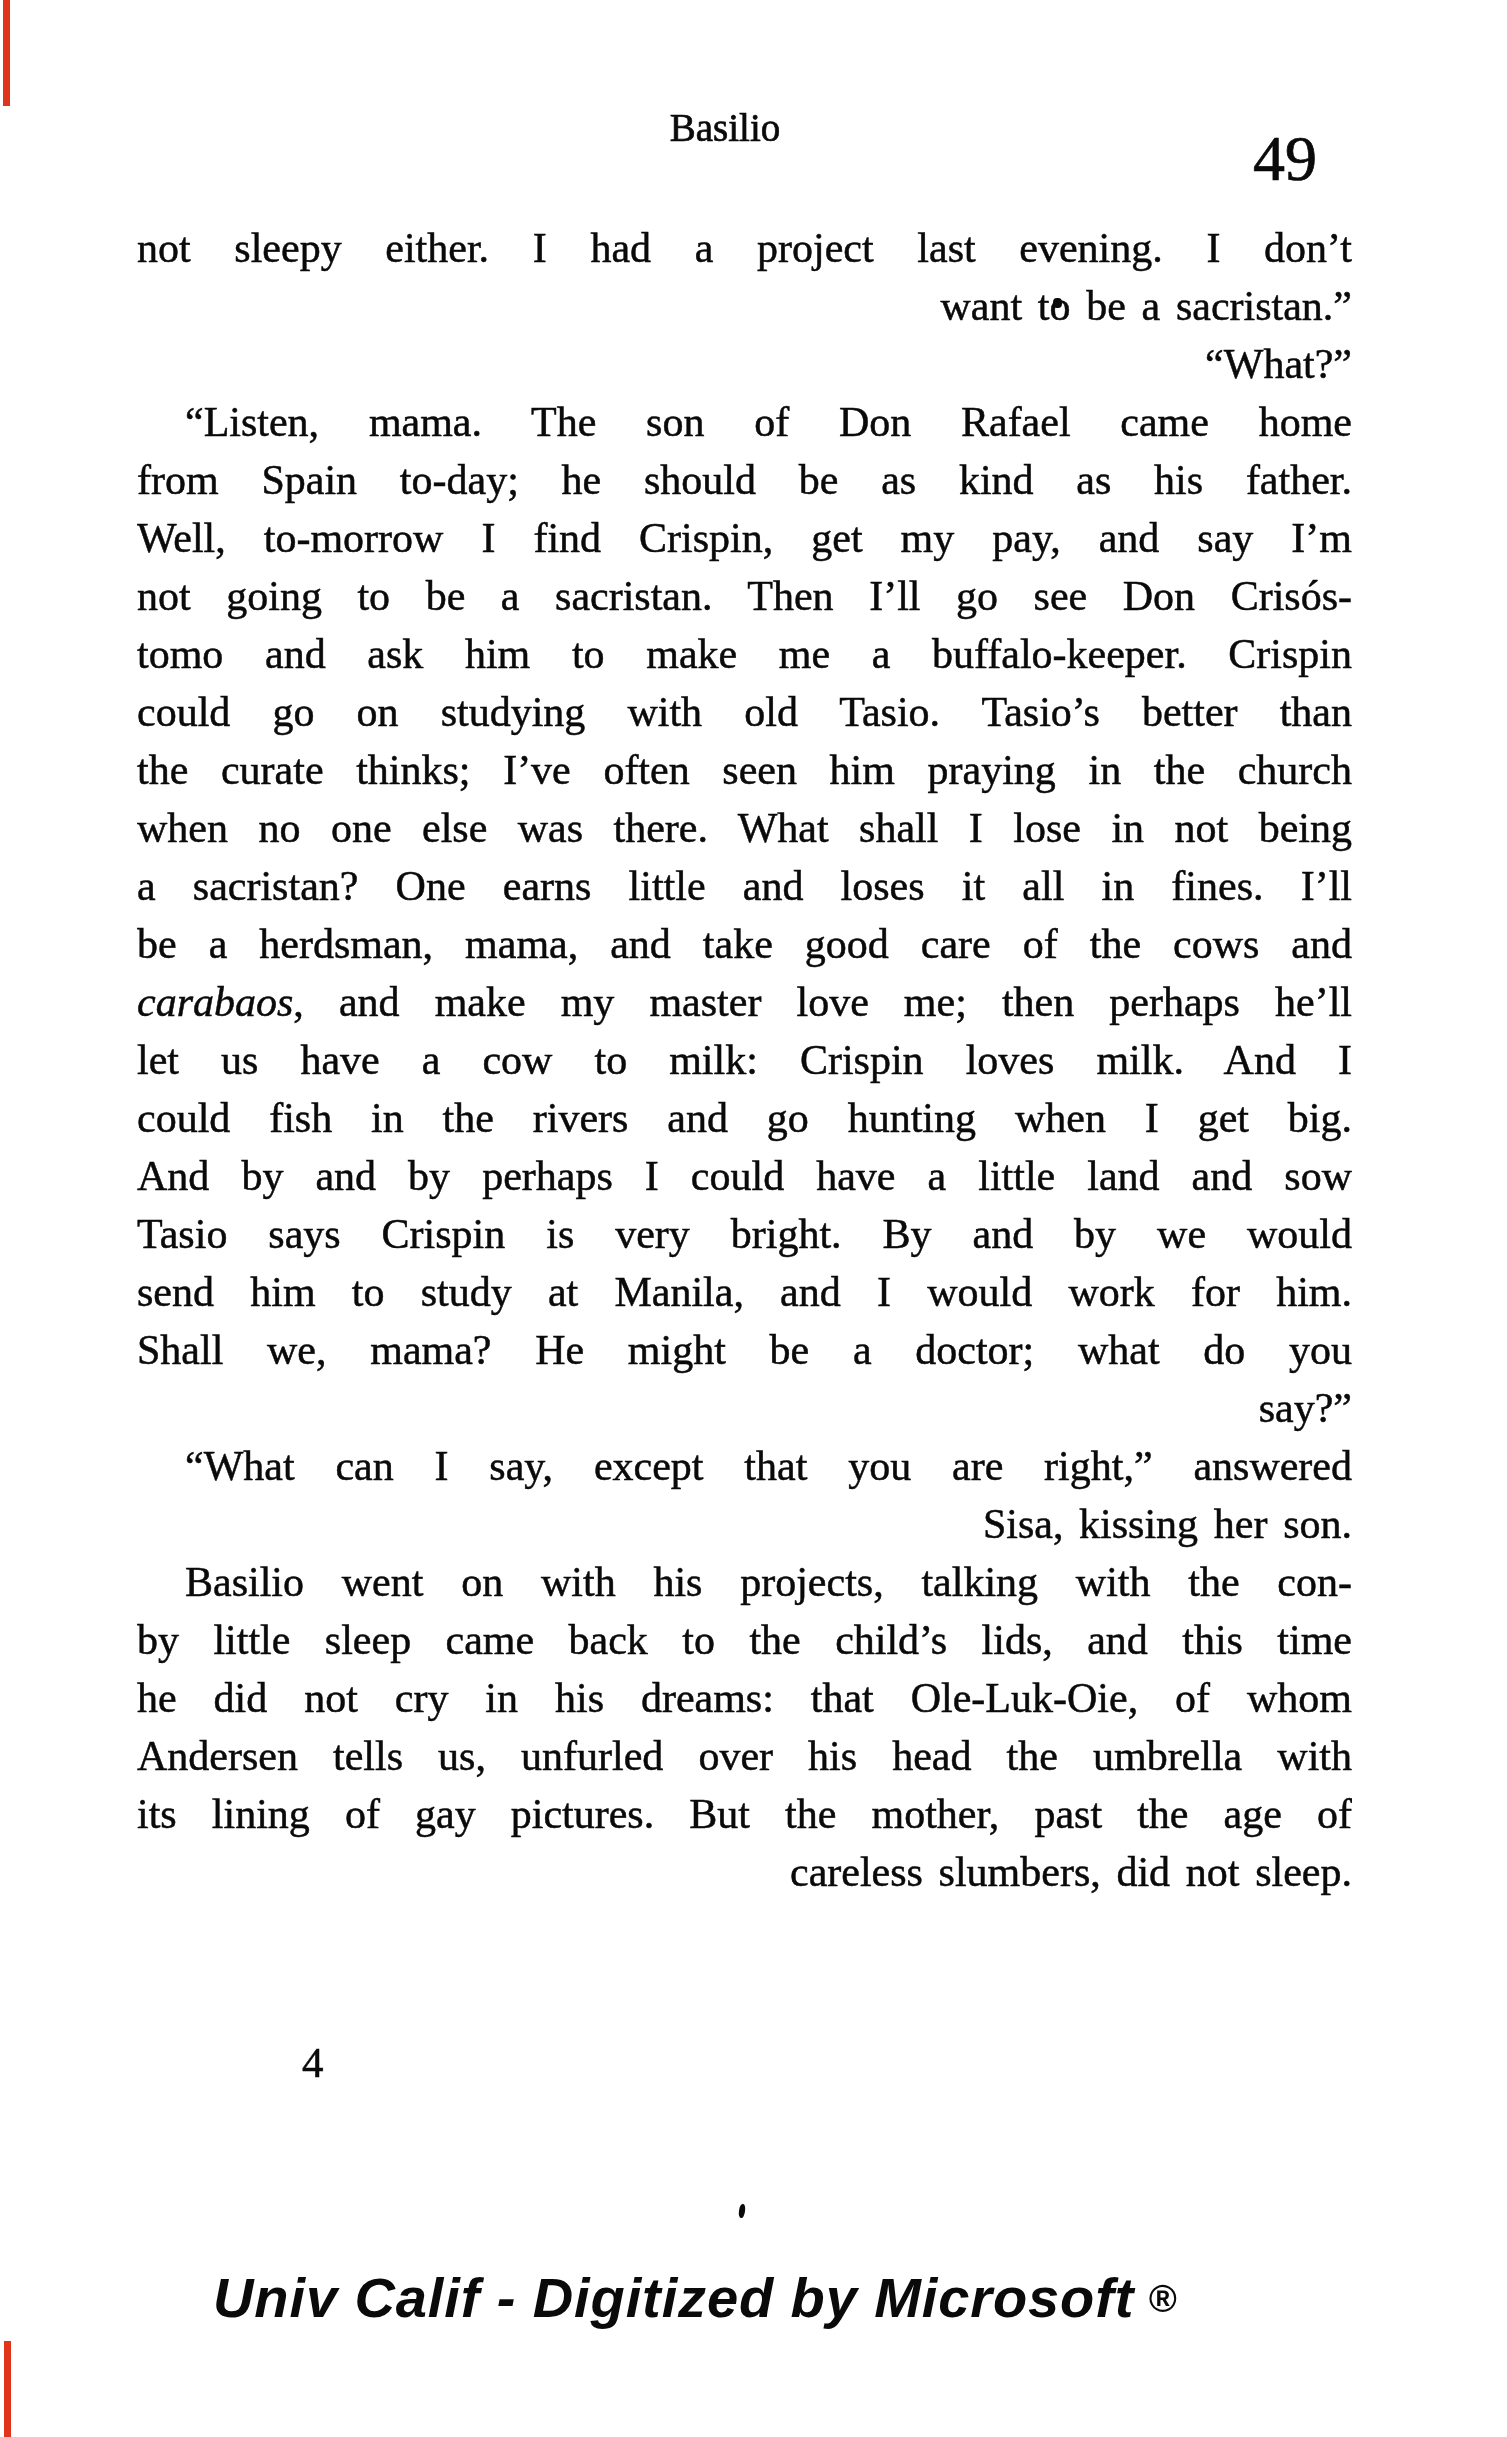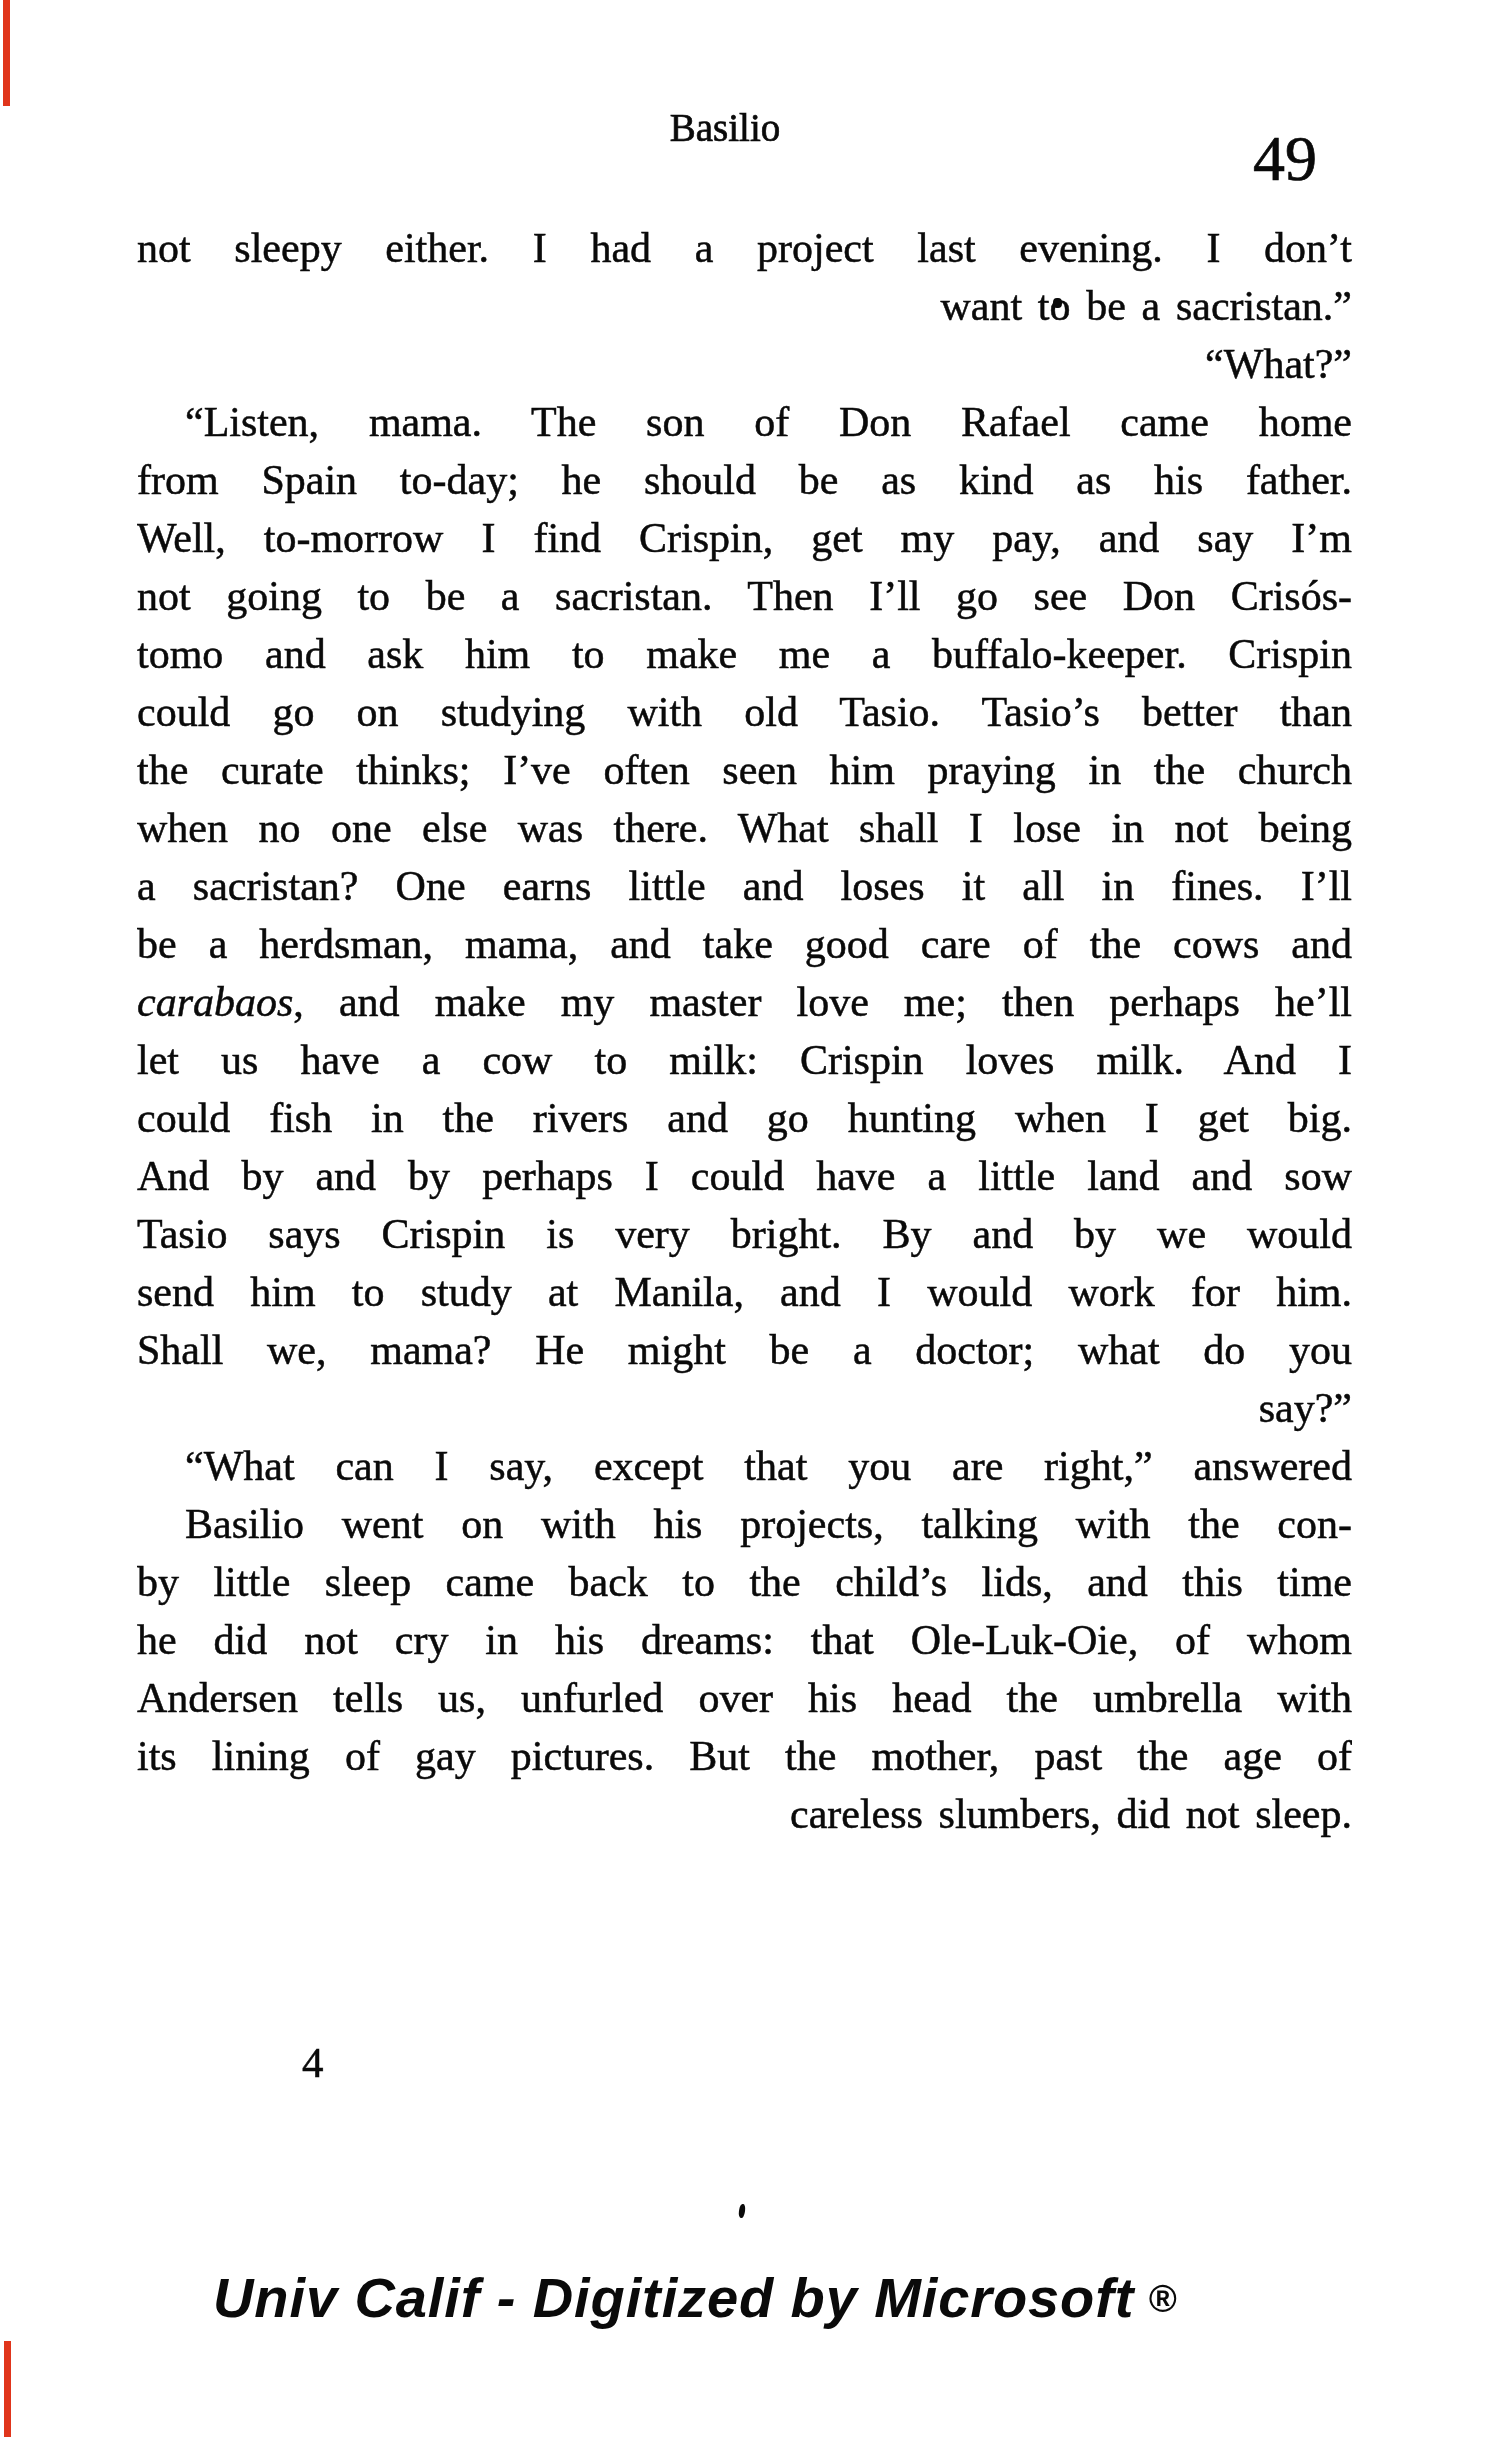--- a/index.html
+++ b/index.html
@@ -73,20 +73,21 @@
     <div class="line j"><span>be a herdsman, mama, and take good care of the cows and</span></div>
     <div class="line j"><span class="it">carabaos</span><span>, and make my master love me; then perhaps he’ll</span></div>
     <div class="line j"><span>let us have a cow to milk: Crispin loves milk.  And I</span></div>
     <div class="line j"><span>could fish in the rivers and go hunting when I get big.</span></div>
     <div class="line j"><span>And by and by perhaps I could have a little land and sow</span></div>
     <div class="line j"><span>Tasio says Crispin is very bright.  By and by we would</span></div>
     <div class="line j"><span>send him to study at Manila, and I would work for him.</span></div>
     <div class="line j"><span>Shall we, mama?  He might be a doctor; what do you</span></div>
     <div class="line l"><span>say?”</span></div>
     <div class="line j indent"><span>“What can I say, except that you are right,” answered</span></div>
+    <div class="line l"><span>Sisa, kissing her son.</span></div>
     <div class="line j indent"><span>Basilio went on with his projects, talking with the con-</span></div>
     <div class="line j"><span>by little sleep came back to the child’s lids, and this time</span></div>
     <div class="line j"><span>he did not cry in his dreams: that Ole-Luk-Oie, of whom</span></div>
     <div class="line j"><span>Andersen tells us, unfurled over his head the umbrella with</span></div>
     <div class="line j"><span>its lining of gay pictures.  But the mother, past the age of</span></div>
     <div class="line l"><span>careless slumbers, did not sleep.</span></div>
   </div>
 
 <div class="signature">4</div>
 

